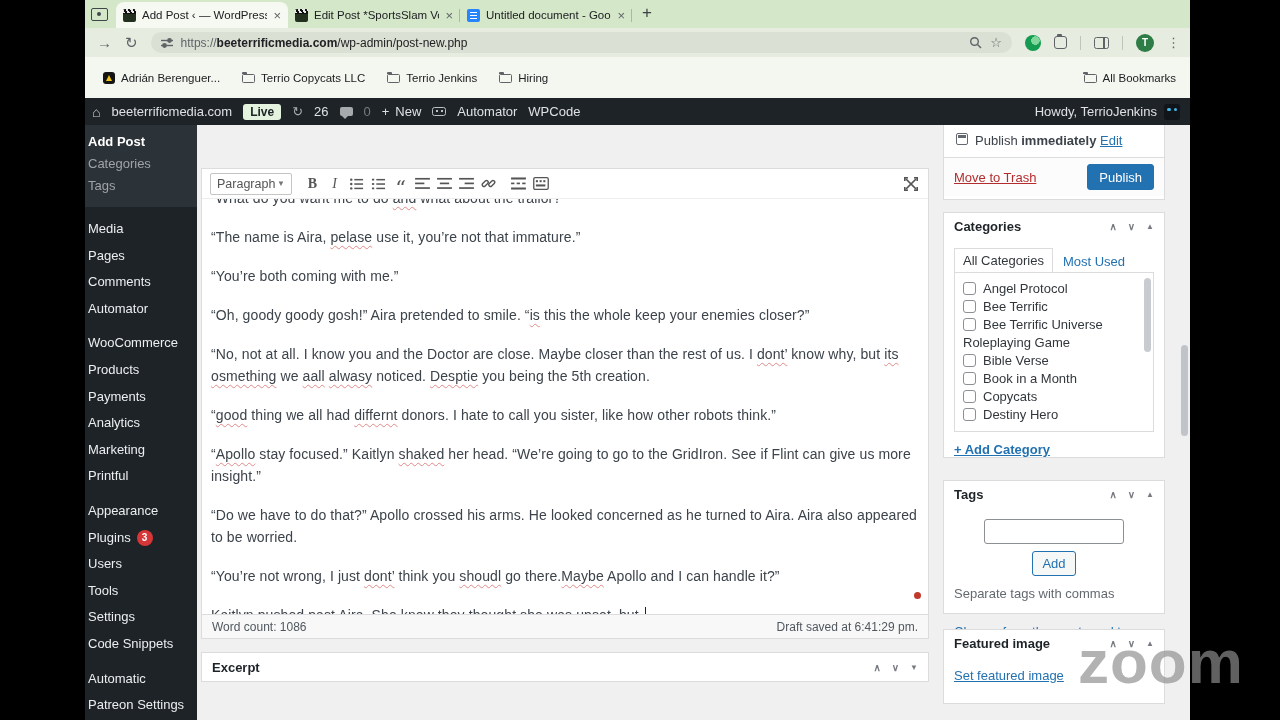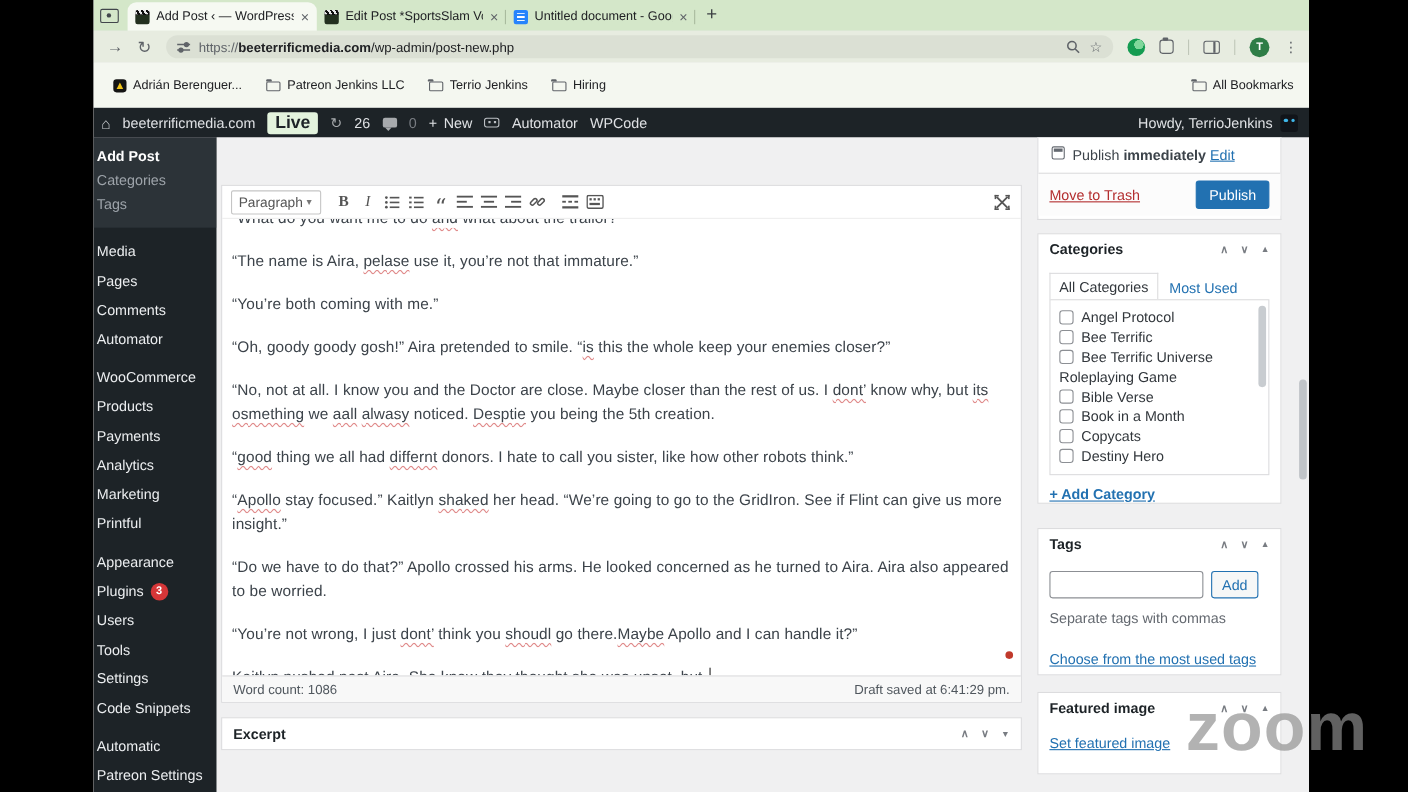--- a/index.html
+++ b/index.html
@@ -47,21 +47,21 @@
   .bm { display:flex; align-items:center; gap:6px; white-space:nowrap; }
   .bm-site { width:12px; height:12px; background:#141414; border-radius:3px; position:relative; }
   .bm-site:after { content:""; position:absolute; left:2.5px; top:3px; border-left:3.5px solid transparent; border-right:3.5px solid transparent; border-bottom:6px solid #f0c419; }
   .folder { width:13px; height:9px; border:1.4px solid #5f6368; border-radius:1.5px; position:relative; margin-top:2px; }
   .folder:before { content:""; position:absolute; top:-3.2px; left:-1.4px; width:5px; height:2px; background:#5f6368; border-radius:1px 1px 0 0; }
   .allbm { margin-left:auto; display:flex; align-items:center; gap:6px; }
 
   
   .adminbar { height:27px; background:#1d2327; color:#dfe1e4; display:flex; align-items:center; gap:11px; padding:0 10px 0 7px; font-size:13px; flex:none; }
   .ab-home { font-size:14px; color:#c9cdd1; }
-  .live-badge { background:#e3f3dd; color:#1d2327; font-size:16px; font-weight:bold; padding:1px 7px; border-radius:3px; }
+  .live-badge { background:#e3f3dd; color:#1d2327; font-size:12px; font-weight:bold; padding:1px 7px; border-radius:3px; }
   .ab-ico { color:#a7aaad; font-size:13px; }
   .bubble { width:13px; height:9px; background:#a7aaad; border-radius:2px; position:relative; display:inline-block; }
   .bubble:after { content:""; position:absolute; bottom:-3px; left:2px; border-left:3px solid transparent; border-right:3px solid transparent; border-top:3.5px solid #a7aaad; }
   .count-dim { color:#787c82; }
   .robot { width:14px; height:9px; border:1.5px solid #bdc1c5; border-radius:2.5px; position:relative; display:inline-block; }
   .robot:before,.robot:after { content:""; position:absolute; top:2px; width:2px; height:2px; background:#bdc1c5; }
   .robot:before { left:2.5px; } .robot:after { right:2.5px; }
   .howdy { margin-left:auto; display:flex; align-items:center; gap:7px; }
   .wp-avatar { width:16px; height:16px; border-radius:3px; background:#111419; position:relative; }
   .wp-avatar:before,.wp-avatar:after { content:""; position:absolute; top:4px; width:3.5px; height:3.5px; border-radius:50%; background:#3fb6e8; }
@@ -138,21 +138,21 @@
   .cat-tab-all { background:#fff; border:1px solid #dcdcde; border-bottom:1px solid #fff; padding:4px 8px; color:#32373c; }
   .cat-tab-most { color:#2271b1; padding:4px 10px; }
   .cat-list { border:1px solid #dcdcde; background:#fff; height:160px; overflow:hidden; padding:7px 8px; position:relative; }
   .cat { display:block; line-height:18px; color:#32373c; }
   .cb { display:inline-block; width:13px; height:13px; border:1px solid #8c8f94; border-radius:3px; background:#fff; vertical-align:-2px; margin-right:7px; }
   .cat-scroll { position:absolute; right:2px; top:5px; width:7px; height:74px; background:#c8ccd0; border-radius:4px; }
   .addcat { display:inline-block; margin:10px 0 0 0; font-weight:bold; font-size:13px; }
 
   .tags-box { position:absolute; top:355px; left:0; width:222px; height:134px; }
   .tags-body { padding:11px 10px; font-size:13px; color:#32373c; }
-  .tag-row { display:flex; gap:7px; align-items:center; }
+  .tag-row { display:flex; gap:7px; align-items:center;flex-direction:column; }
   .tag-input { width:140px; height:25px; border:1px solid #8c8f94; border-radius:3px; background:#fff; }
   .tag-hint { color:#646970; margin-top:10px; }
   .tag-choose { display:inline-block; margin-top:23px; }
 
   .feat-box { position:absolute; top:504px; left:0; width:222px; height:75px; }
   .feat-body { padding:11px 10px; font-size:13px; }
 
   .page-scrollbar { position:absolute; left:1096px; top:345px; width:7px; height:91px; background:#c0c4c8; border-radius:4px; }
 
   .watermark { position:absolute; left:1078px; top:626px; font-size:62px; font-weight:bold; color:#8f8f8f; opacity:0.68; letter-spacing:1px; z-index:60; }
@@ -217,21 +217,21 @@
   </div>
 
   <div class="bookbar">
     <div style="display:flex; gap:22px;">
       <span class="bm icon-site">
           <span class="bm-ico bm-site"></span>
           <span>Adrián Berenguer...</span>
         </span>
           <span class="bm icon-folder">
           <span class="bm-ico folder"></span>
-          <span>Patreon Jenkins LLC</span>
+          <span>Terrio Copycats LLC</span>
         </span>
           <span class="bm icon-folder">
           <span class="bm-ico folder"></span>
           <span>Terrio Jenkins</span>
         </span>
           <span class="bm icon-folder">
           <span class="bm-ico folder"></span>
           <span>Hiring</span>
         </span>
     </div>

